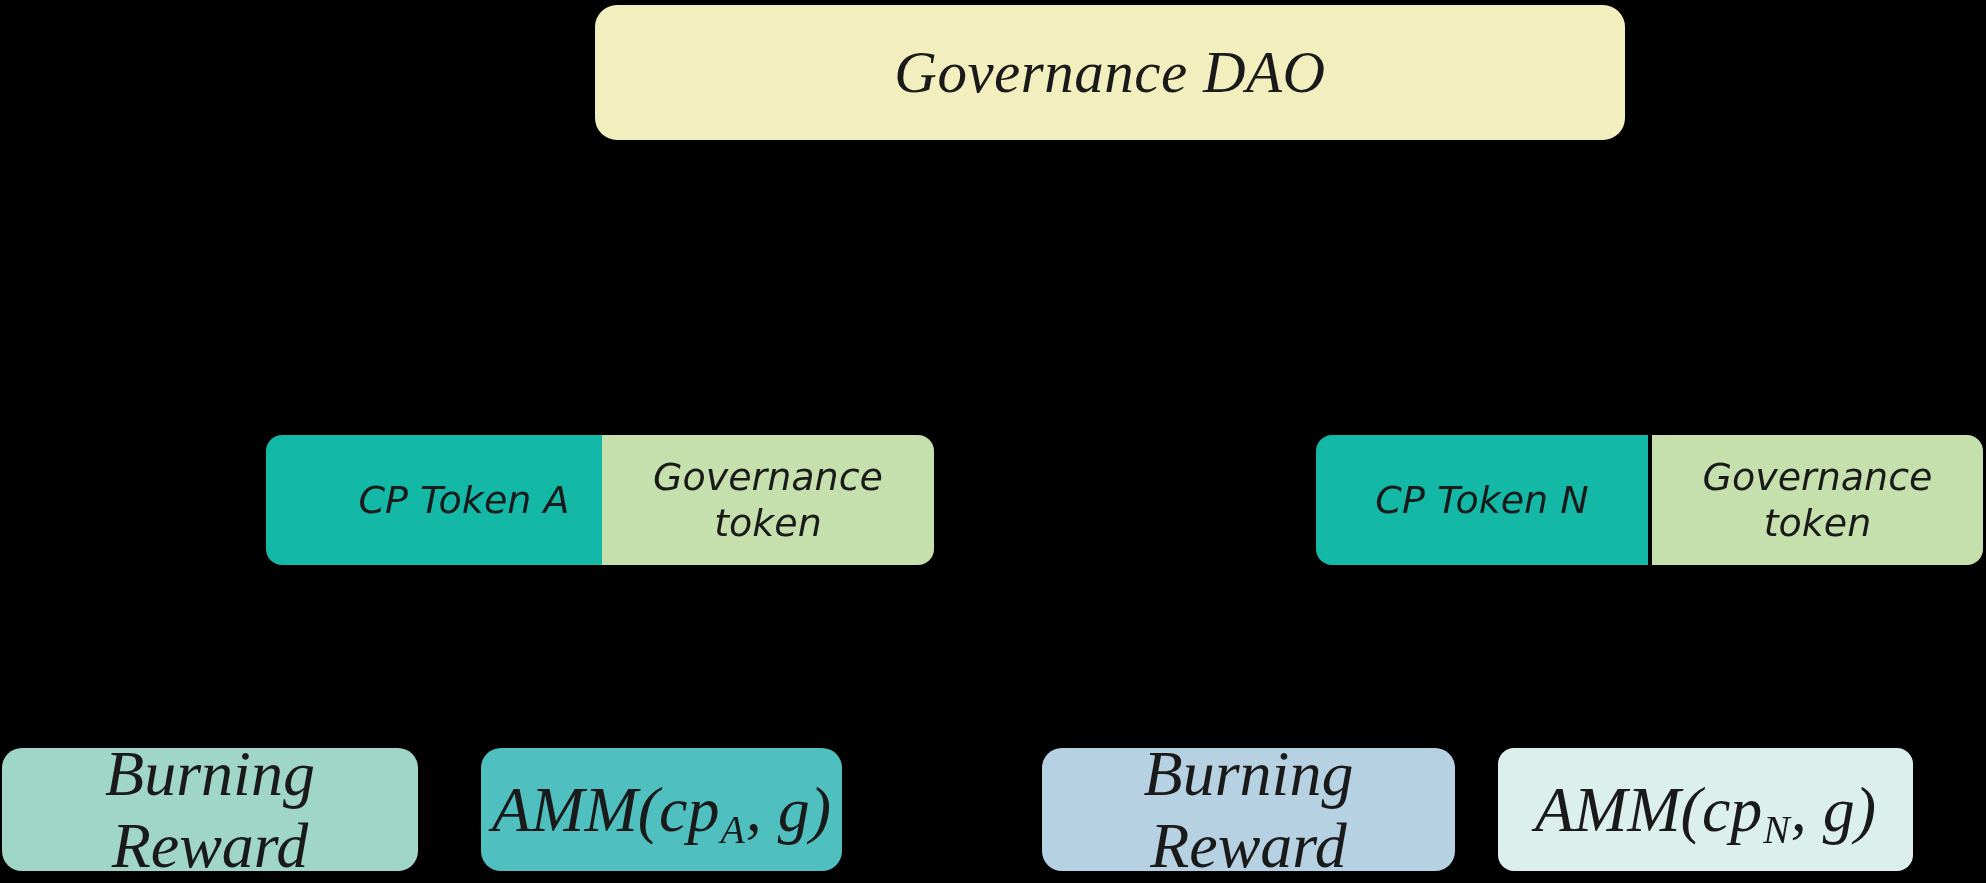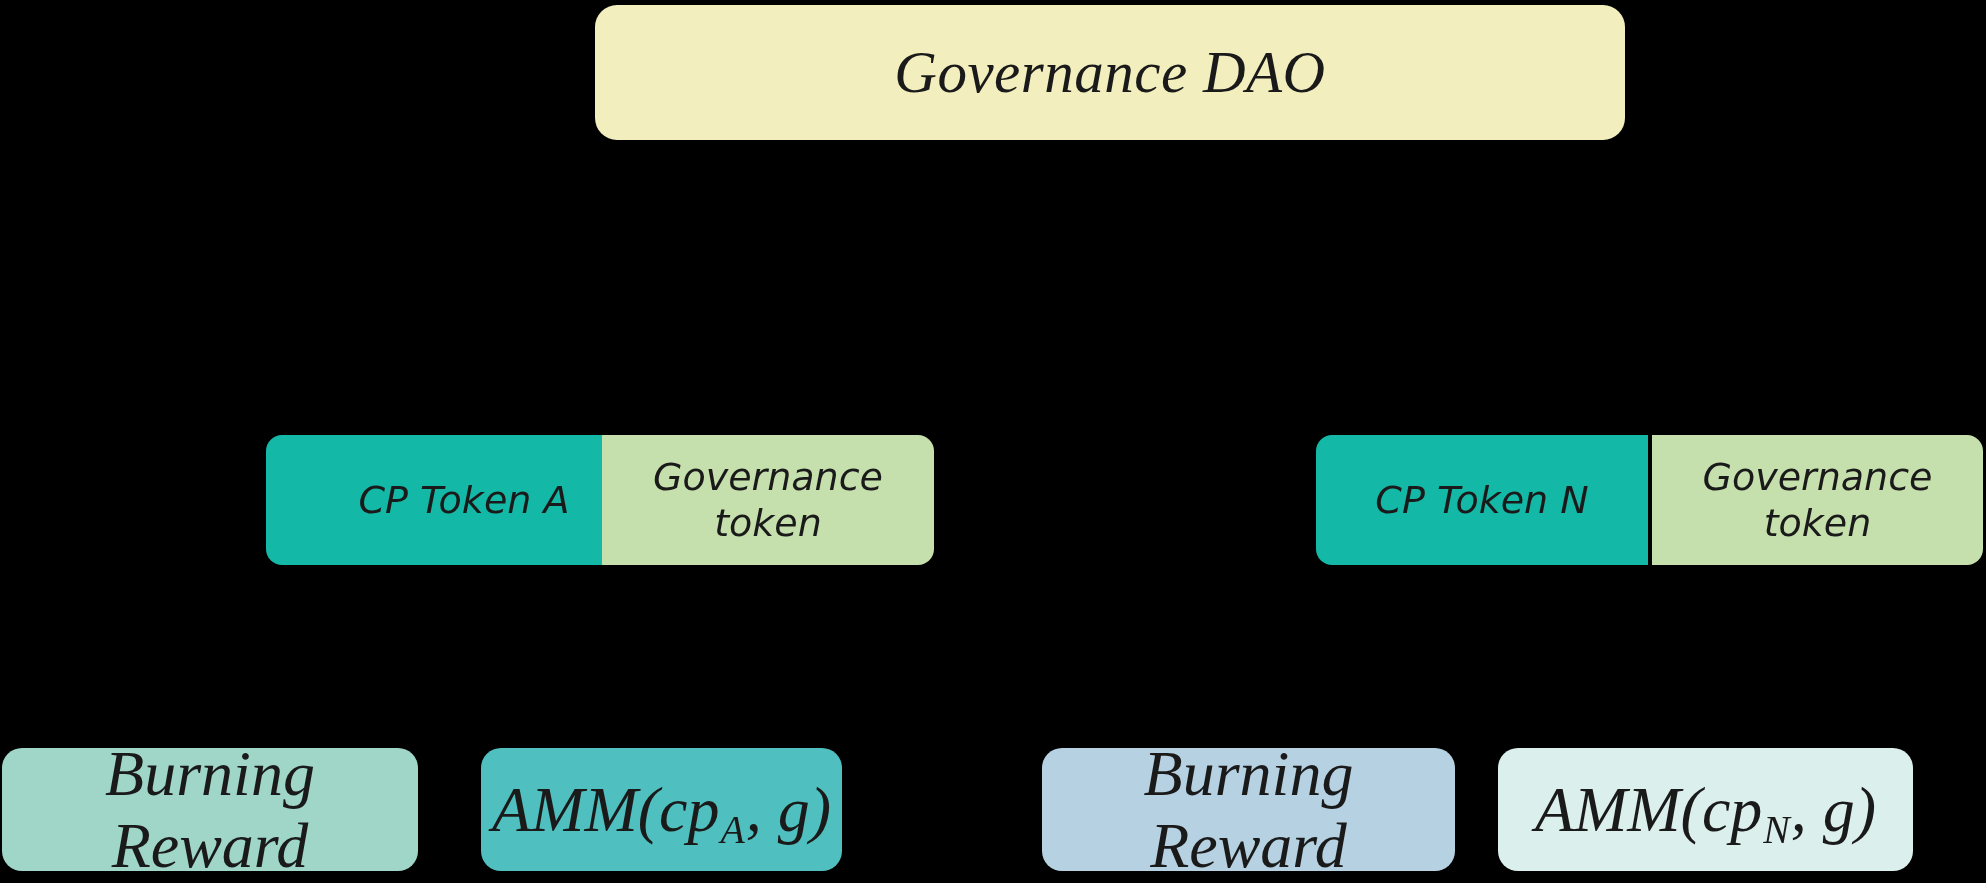--- a/index.html
+++ b/index.html
@@ -86,21 +86,21 @@
     height: 123px;
     border-radius: 20px;
     font-family: "Liberation Serif", "DejaVu Serif", serif;
     font-style: italic;
     font-weight: 400;
     font-size: 64px;
   }
   .bot-burn-a { left: 2px;    width: 416px; background: #9fd6c8; }
   .bot-amm-a  { left: 449px;  width: 361px; background: #4fc0bf; margin-left: 32px; }
   .bot-burn-n { left: 1042px; width: 413px; background: #b6d2e2; }
-  .bot-amm-n  { left: 1498px; width: 415px; background: #dbefec; }
+  .bot-amm-n  { left: 1498px; width: 415px; background: #dbefec; border-radius: 16px; }
 
   .formula sub {
     font-size: 0.62em;
     font-style: italic;
     vertical-align: baseline;
     position: relative;
     top: 0.30em;
     padding: 0 1px;
   }
   .mid-line { display: block; }

